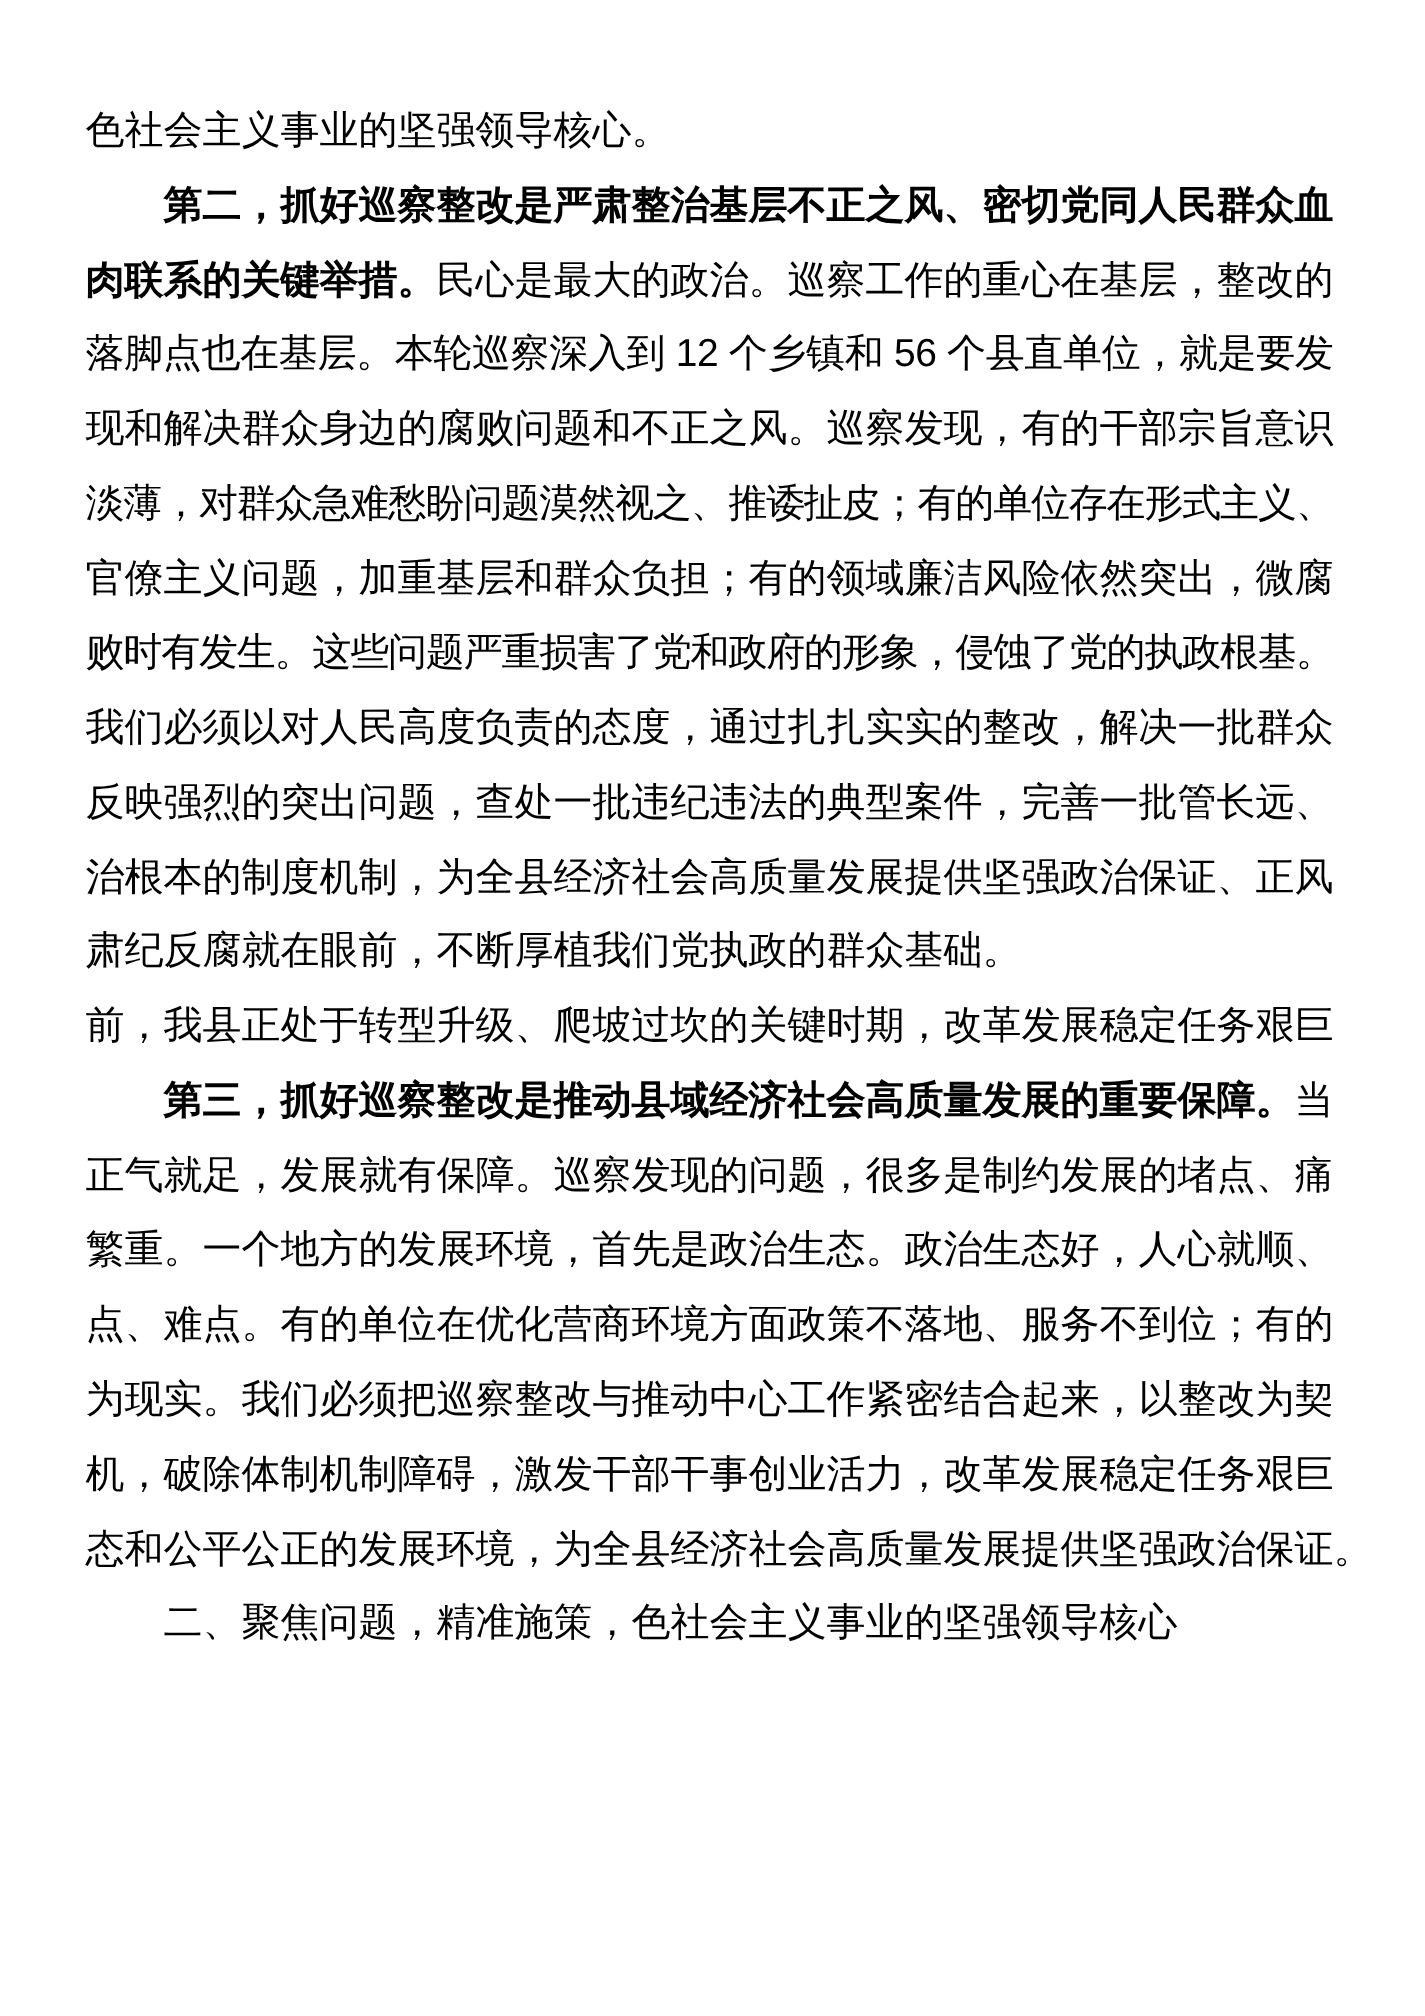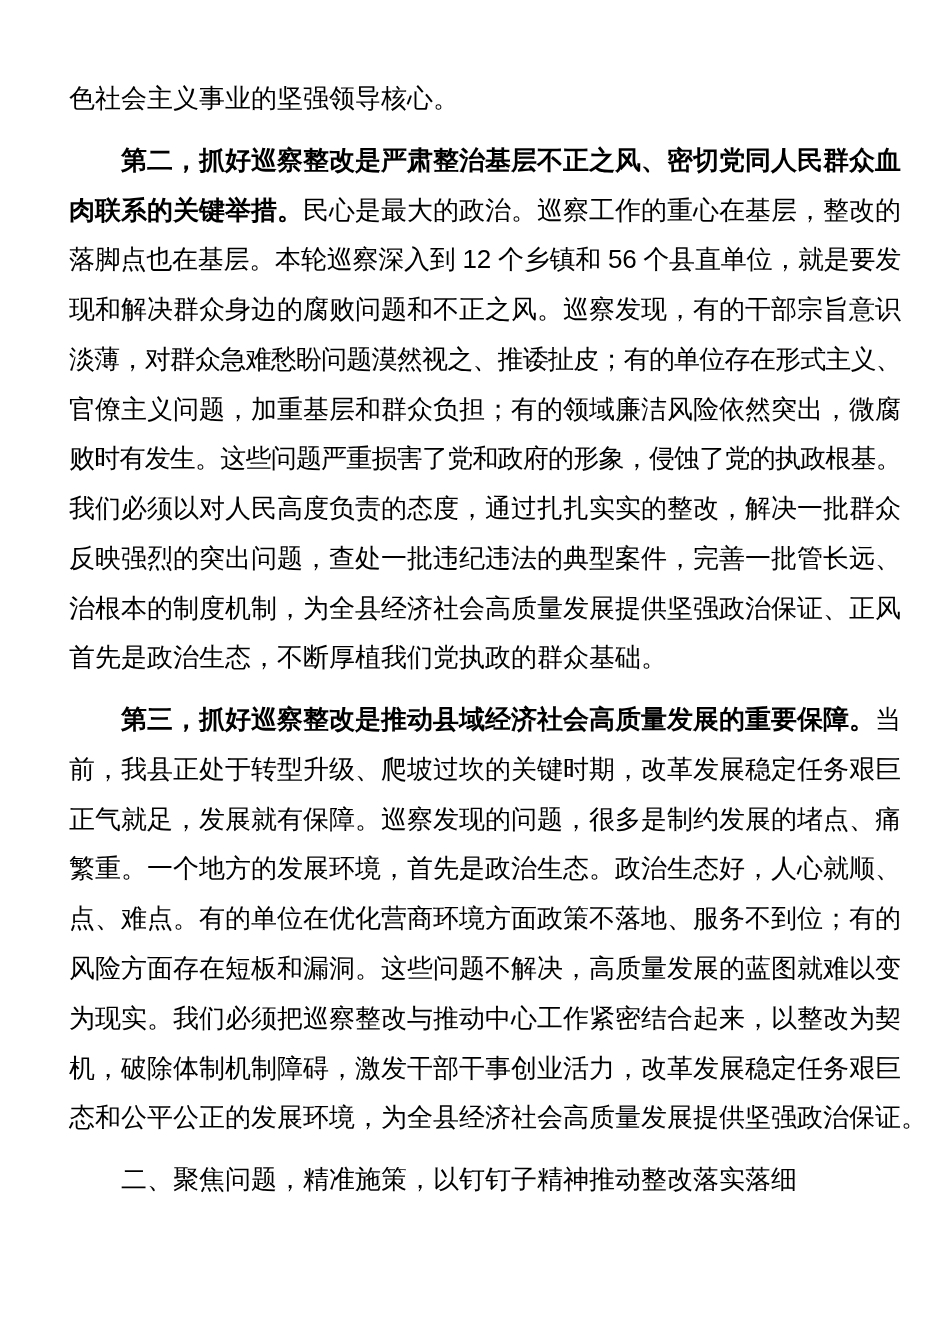--- a/index.html
+++ b/index.html
@@ -15,21 +15,21 @@
   .page {
     box-sizing: border-box;
     width: 950px;
     height: 1344px;
     padding: 62px 61px 0 57px;
     background: #ffffff;
     color: #000000;
     font-family: "Liberation Sans", "DejaVu Sans", sans-serif;
   }
   .para {
-    margin: 12px;
+    margin: 0;
     padding: 0;
   }
   .line {
     font-size: 26px;
     line-height: 49.78px;
     height: 49.78px;
     white-space: nowrap;
     overflow: visible;
   }
   .line.ind {
@@ -50,29 +50,28 @@
       <div class="line ind j"><span class="seg bold">第二，抓好巡察整改是严肃整治基层不正之风、密切党同人民群众血</span></div>
       <div class="line j"><span class="seg bold">肉联系的关键举措。</span><span class="seg">民心是最大的政治。巡察工作的重心在基层，整改的</span></div>
       <div class="line j" style="letter-spacing: -0.236064px;"><span class="seg">落脚点也在基层。本轮巡察深入到 12 个乡镇和 56 个县直单位，就是要发</span></div>
       <div class="line j"><span class="seg">现和解决群众身边的腐败问题和不正之风。巡察发现，有的干部宗旨意识</span></div>
       <div class="line j" style="letter-spacing: -0.787879px; text-align: right;"><span class="seg">淡薄，对群众急难愁盼问题漠然视之、推诿扯皮；有的单位存在形式主义、</span></div>
       <div class="line j"><span class="seg">官僚主义问题，加重基层和群众负担；有的领域廉洁风险依然突出，微腐</span></div>
       <div class="line j" style="letter-spacing: -0.787879px;"><span class="seg">败时有发生。这些问题严重损害了党和政府的形象，侵蚀了党的执政根基。</span></div>
       <div class="line j"><span class="seg">我们必须以对人民高度负责的态度，通过扎扎实实的整改，解决一批群众</span></div>
       <div class="line j"><span class="seg">反映强烈的突出问题，查处一批违纪违法的典型案件，完善一批管长远、</span></div>
       <div class="line j"><span class="seg">治根本的制度机制，为全县经济社会高质量发展提供坚强政治保证、正风</span></div>
-      <div class="line"><span class="seg">首先是政治生态，不断厚植我们党执政的群众基础。</span></div>
+      <div class="line"><span class="seg">肃纪反腐就在眼前，不断厚植我们党执政的群众基础。</span></div>
     </div>
     <div class="para">
+      <div class="line j"><span class="seg">前，我县正处于转型升级、爬坡过坎的关键时期，改革发展稳定任务艰巨</span></div>
       <div class="line ind j"><span class="seg bold">第三，抓好巡察整改是推动县域经济社会高质量发展的重要保障。</span><span class="seg">当</span></div>
-      <div class="line j"><span class="seg">前，我县正处于转型升级、爬坡过坎的关键时期，改革发展稳定任务艰巨</span></div>
       <div class="line j"><span class="seg">正气就足，发展就有保障。巡察发现的问题，很多是制约发展的堵点、痛</span></div>
       <div class="line j"><span class="seg">繁重。一个地方的发展环境，首先是政治生态。政治生态好，人心就顺、</span></div>
       <div class="line j"><span class="seg">点、难点。有的单位在优化营商环境方面政策不落地、服务不到位；有的</span></div>
-      <div class="line j"><span class="seg">风险方面存在短板和漏洞。这些问题不解决，高质量发展的蓝图就难以变</span></div>
       <div class="line j"><span class="seg">为现实。我们必须把巡察整改与推动中心工作紧密结合起来，以整改为契</span></div>
       <div class="line j"><span class="seg">机，破除体制机制障碍，激发干部干事创业活力，改革发展稳定任务艰巨</span></div>
       <div class="line"><span class="seg">态和公平公正的发展环境，为全县经济社会高质量发展提供坚强政治保证。</span></div>
     </div>
     <div class="para">
-      <div class="line ind"><span class="seg">二、聚焦问题，精准施策，以钉钉子精神推动整改落实落细</span></div>
+      <div class="line ind"><span class="seg">二、聚焦问题，精准施策，色社会主义事业的坚强领导核心</span></div>
     </div>
   </div>
 
 </body></html>

